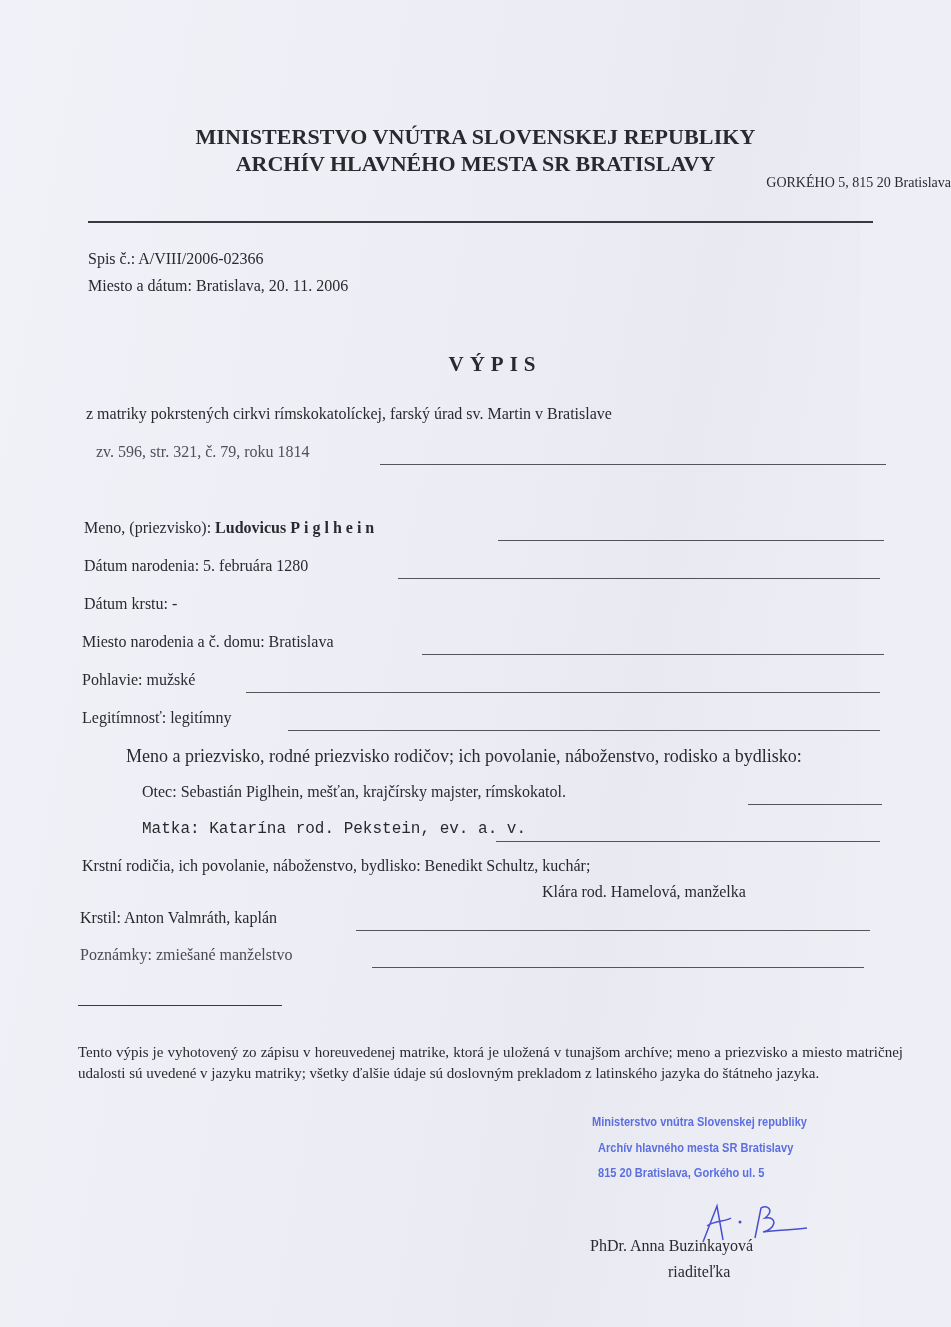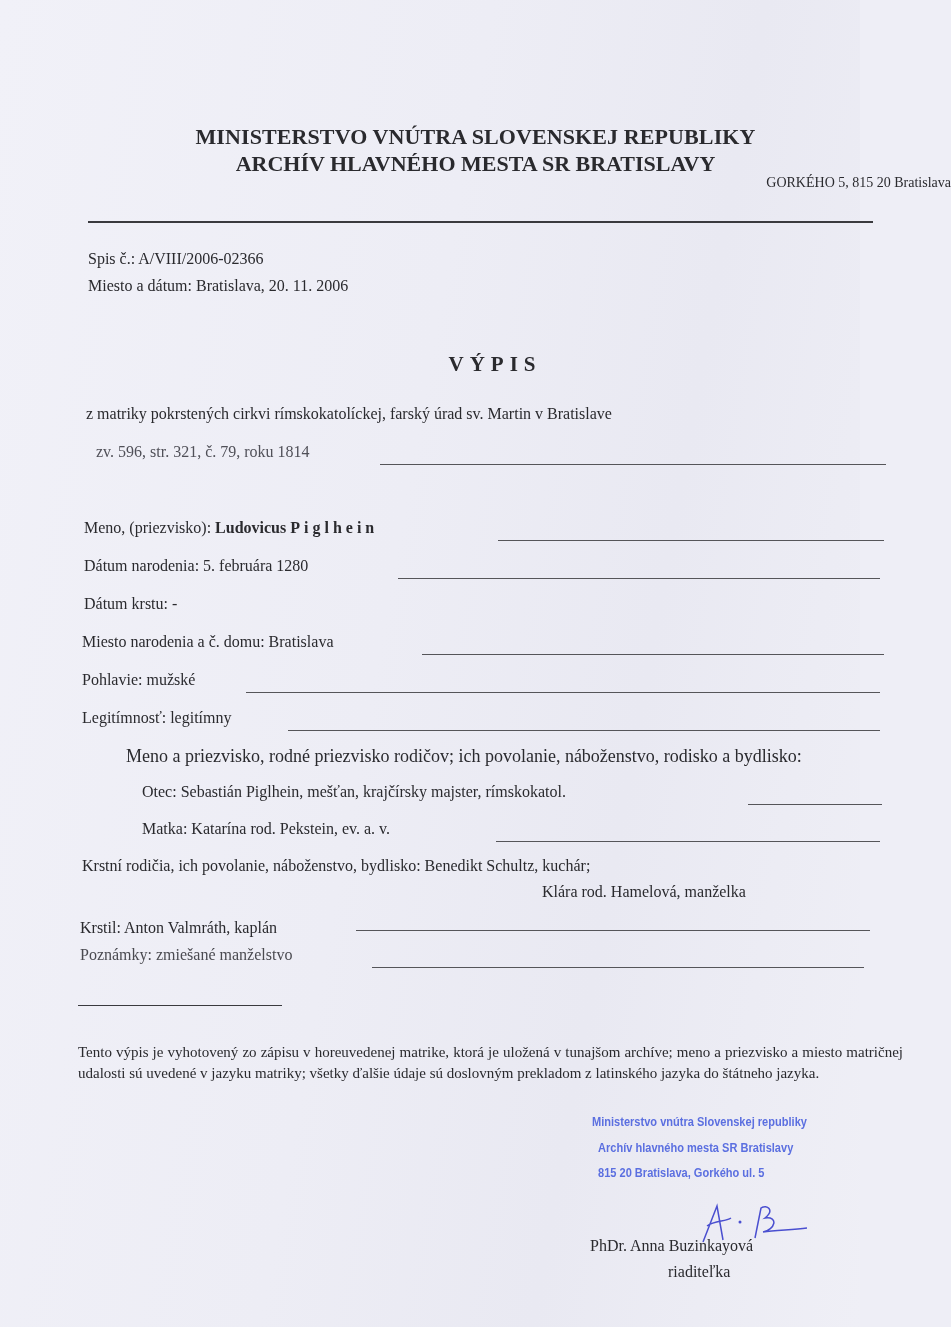--- a/index.html
+++ b/index.html
@@ -66,27 +66,27 @@
   <div class="uline" style="left:246px; top:692px; width:634px;"></div>
 
   <div class="abs txt" style="left:82px; top:709px;">Legitímnosť: legitímny</div>
   <div class="uline" style="left:288px; top:730px; width:592px;"></div>
 
   <div class="abs txt" style="left:82px; top:746px; font-size:18px;margin-left:44px;">Meno a priezvisko, rodné priezvisko rodičov; ich povolanie, náboženstvo, rodisko a bydlisko:</div>
 
   <div class="abs txt" style="left:142px; top:783px;">Otec:   Sebastián Piglhein, mešťan, krajčírsky majster, rímskokatol.</div>
   <div class="uline" style="left:748px; top:804px; width:134px;"></div>
 
-  <div class="abs txt" style="left:142px; top:820px;">Matka:  Katarína rod. Pekstein, ev. a. v.</div>
+  <div class="abs txt" style="left:142px; top:820px;font-family:Liberation Mono, monospace;">Matka:  Katarína rod. Pekstein, ev. a. v.</div>
   <div class="uline" style="left:496px; top:841px; width:384px;"></div>
 
   <div class="abs txt" style="left:542px; top:883px;">Klára rod. Hamelová, manželka</div>
   <div class="abs txt" style="left:82px; top:857px;">Krstní rodičia, ich povolanie, náboženstvo, bydlisko: Benedikt Schultz, kuchár;</div>
 
-  <div class="abs txt" style="left:80px; top:909px;margin-top:10px;">Krstil: Anton Valmráth, kaplán</div>
+  <div class="abs txt" style="left:80px; top:909px;">Krstil: Anton Valmráth, kaplán</div>
   <div class="uline" style="left:356px; top:930px; width:514px;"></div>
 
   <div class="abs txt" style="left:80px; top:946px; color:#4a4a50;">Poznámky: zmiešané manželstvo</div>
   <div class="uline" style="left:372px; top:967px; width:492px;"></div>
 
   <div class="rule" style="left:78px; top:1005px; width:204px;"></div>
   <div class="abs foot" style="left:78px; top:1020px; width:825px;margin-top:22px;">Tento výpis je vyhotovený zo zápisu v horeuvedenej matrike, ktorá je uložená v tunajšom archíve; meno a priezvisko a miesto matričnej udalosti sú uvedené v jazyku  matriky; všetky ďalšie údaje sú doslovným prekladom z latinského jazyka do štátneho jazyka.</div>
 
   <div class="abs stamp" style="left:592px; top:1114px;">Ministerstvo vnútra Slovenskej republiky</div>
   <div class="abs stamp" style="left:598px; top:1140px;">Archív hlavného mesta SR Bratislavy</div>

